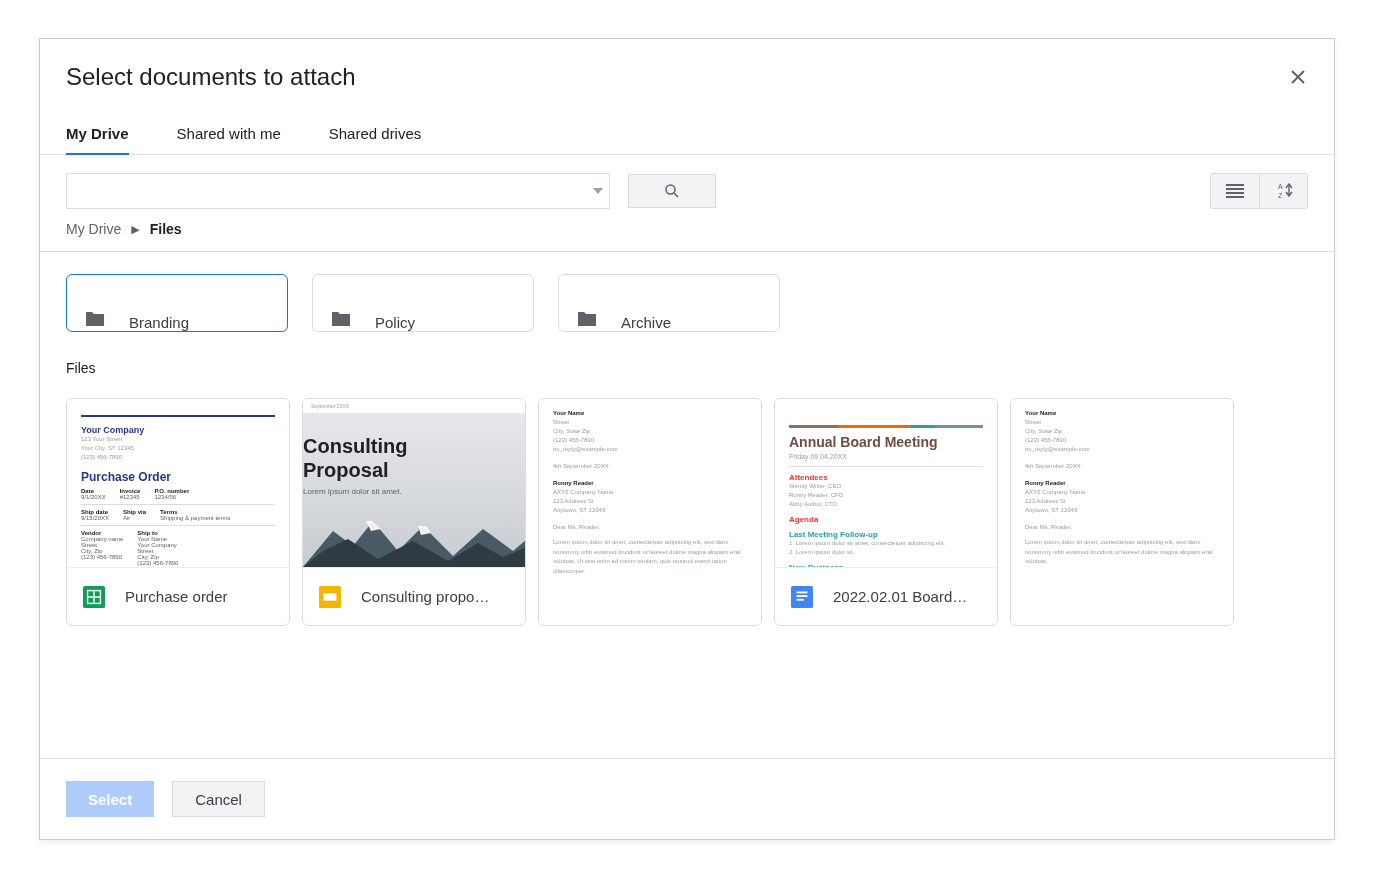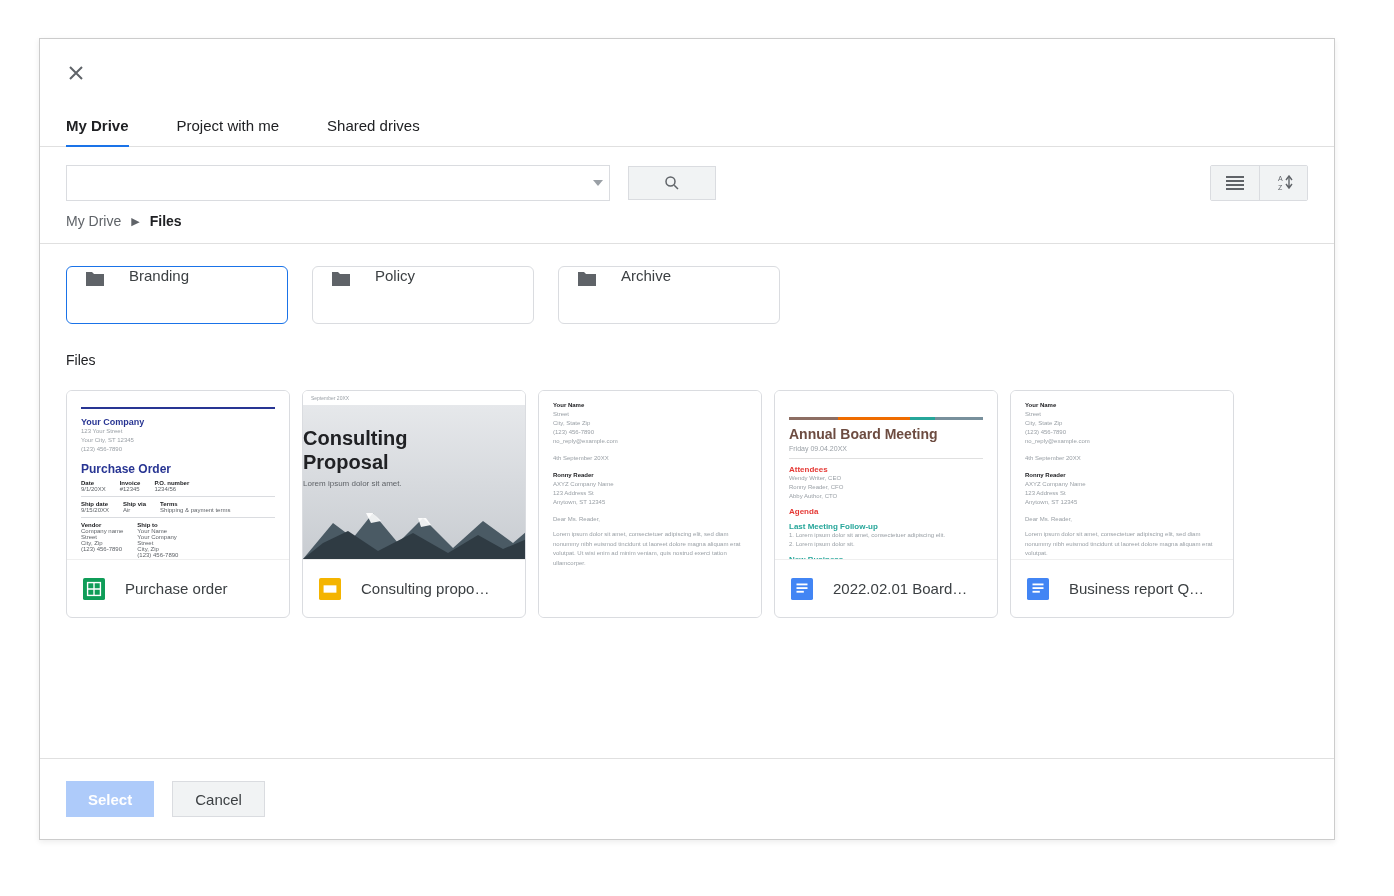--- a/index.html
+++ b/index.html
@@ -22,21 +22,21 @@
   .view-group { display: flex; border: 1px solid #dadce0; border-radius: 2px; overflow: hidden; }
   .view-btn { width: 48px; height: 34px; background: #f1f3f4; display: flex; align-items: center; justify-content: center; cursor: pointer; border-left: 1px solid #dadce0; }
   .view-btn:first-child { border-left: none; }
   .breadcrumb { display: flex; align-items: center; gap: 10px; padding: 10px 26px 14px 26px; font-size: 14px; color: #5f6368; }
   .breadcrumb .current { color: #202124; font-weight: 700; }
   .bc-arrow { font-size: 11px; color: #5f6368; }
   .divider { height: 1px; background: #e0e0e0; }
   .content { flex: 1; overflow: auto; padding: 22px 26px; }
   .section-label { font-size: 14px; color: #202124; margin-bottom: 22px; }
   .folders-row { display: flex; gap: 24px; margin-bottom: 28px; }
-  .folder-card { width: 222px; height: 58px; border: 1px solid #dadce0; border-radius: 6px; display: flex; align-items: flex-start; gap: 22px; padding: 0 16px; cursor: pointer; }
+  .folder-card { width: 222px; height: 58px; border: 1px solid #dadce0; border-radius: 6px; display: flex; align-items: flex-end; gap: 22px; padding: 0 16px; cursor: pointer; }
   .folder-card.selected { border: 1.5px solid #1a73e8; }
   .folder-icon { width: 24px; height: 24px; }
   .folder-name { font-size: 15px; color: #3c4043; }
   .files-row { display: flex; gap: 12px; }
   .file-card { width: 224px; height: 228px; border: 1px solid #dadce0; border-radius: 6px; display: flex; flex-direction: column; overflow: hidden; cursor: pointer; background: #fff; }
   .file-thumb { flex: 1; background: #fff; position: relative; overflow: hidden; padding: 10px 14px; }
   .file-footer { height: 58px; display: flex; align-items: center; gap: 20px; padding: 0 16px; border-top: 1px solid #efefef; }
   .file-type-icon { width: 22px; height: 22px; flex-shrink: 0; }
   .file-name { font-size: 15px; color: #3c4043; white-space: nowrap; overflow: hidden; text-overflow: ellipsis; }
   .modal-footer { border-top: 1px solid #e0e0e0; padding: 22px 26px; display: flex; gap: 18px; }
@@ -73,30 +73,31 @@
   .thumb-board .line { font-size: 6px; color: #9aa0a6; line-height: 1.5; }
 </style>
 </head>
 <body>
 
 <div class="backdrop"></div>
 
 <div class="modal">
 
   <div class="modal-header">
+    <div class="modal-title">Select documents to attach</div>
     <div class="close-btn">
       <svg width="14" height="14" viewBox="0 0 14 14">
           <path d="M1 1 L13 13 M13 1 L1 13" stroke="#5f6368" stroke-width="2" fill="none"></path>
         </svg>
     </div>
   </div>
 
   <div class="tabs">
     <div class="tab active">My Drive</div>
-    <div class="tab">Project with me</div>
+    <div class="tab">Shared with me</div>
     <div class="tab">Shared drives</div>
   </div>
 
   <div class="toolbar">
     <div class="search-wrap">
       <input class="search-input" type="text" value="" style="">
       <div class="search-dd">
         <svg width="10" height="6" viewBox="0 0 10 6">
             <path d="M0 0 L5 6 L10 0 Z" fill="#9aa0a6"></path>
           </svg>
@@ -264,29 +265,20 @@
 
       <div class="file-card">
         <div class="file-thumb thumb-doc">
           <div class="tiny"><b style="color:#202124">Your Name</b><br>Street<br>City, State Zip<br>(123) 456-7890<br>no_reply@example.com</div>
           <div class="tiny" style="margin-top:8px">4th September 20XX</div>
           <div class="tiny" style="margin-top:8px"><b style="color:#202124">Ronny Reader</b><br>AXYZ Company Name<br>123 Address St<br>Anytown, ST 12345</div>
           <div class="tiny" style="margin-top:8px">Dear Ms. Reader,</div>
           <div class="para">Lorem ipsum dolor sit amet, consectetuer adipiscing elit, sed diam nonummy nibh euismod tincidunt ut laoreet dolore magna aliquam erat volutpat.</div>
 
         </div>
-        <div class="file-footer">
-          <svg class="file-type-icon" viewBox="0 0 24 24">
-              <rect width="24" height="24" rx="2" fill="#4285f4"></rect>
-              <rect x="6" y="6" width="12" height="2" fill="#fff"></rect>
-              <rect x="6" y="10" width="12" height="2" fill="#fff"></rect>
-              <rect x="6" y="14" width="8" height="2" fill="#fff"></rect>
-            </svg>
-          <span class="file-name">Business report Q…</span>
-        </div>
       </div>
 
     </div>
   </div>
 
   <div class="modal-footer">
     <button class="btn btn-primary">Select</button>
     <button class="btn btn-secondary">Cancel</button>
   </div>
 

